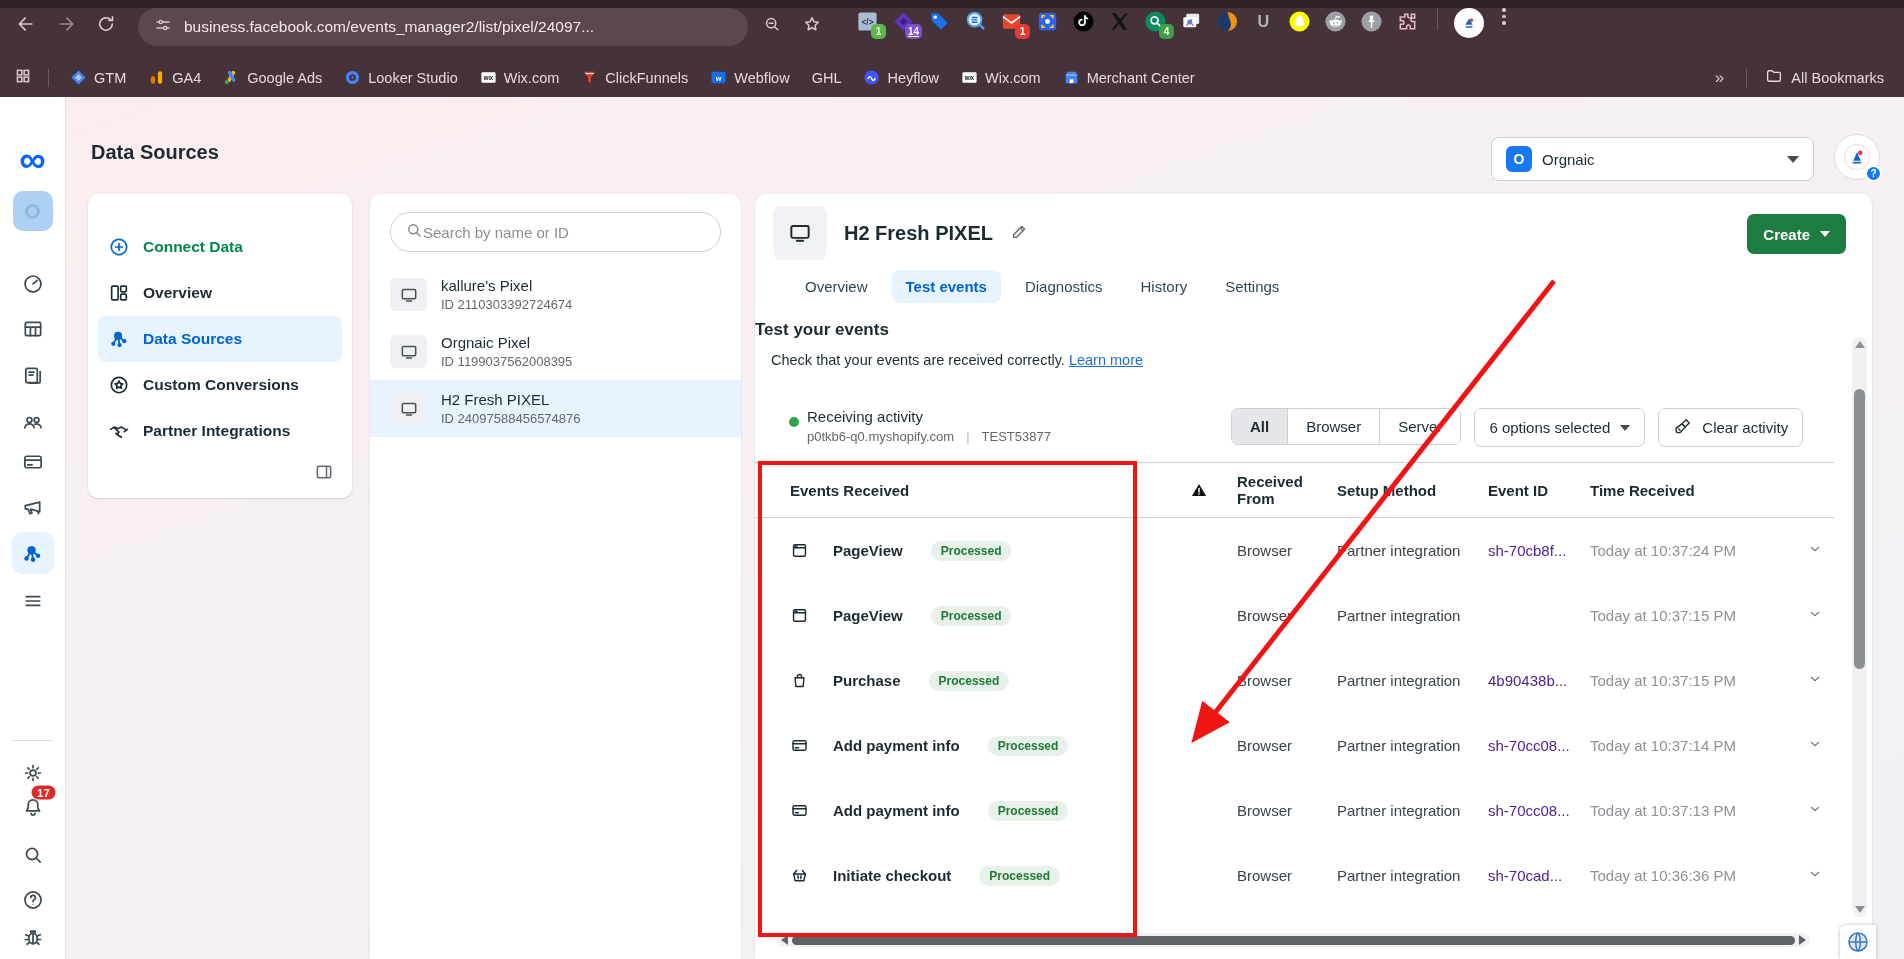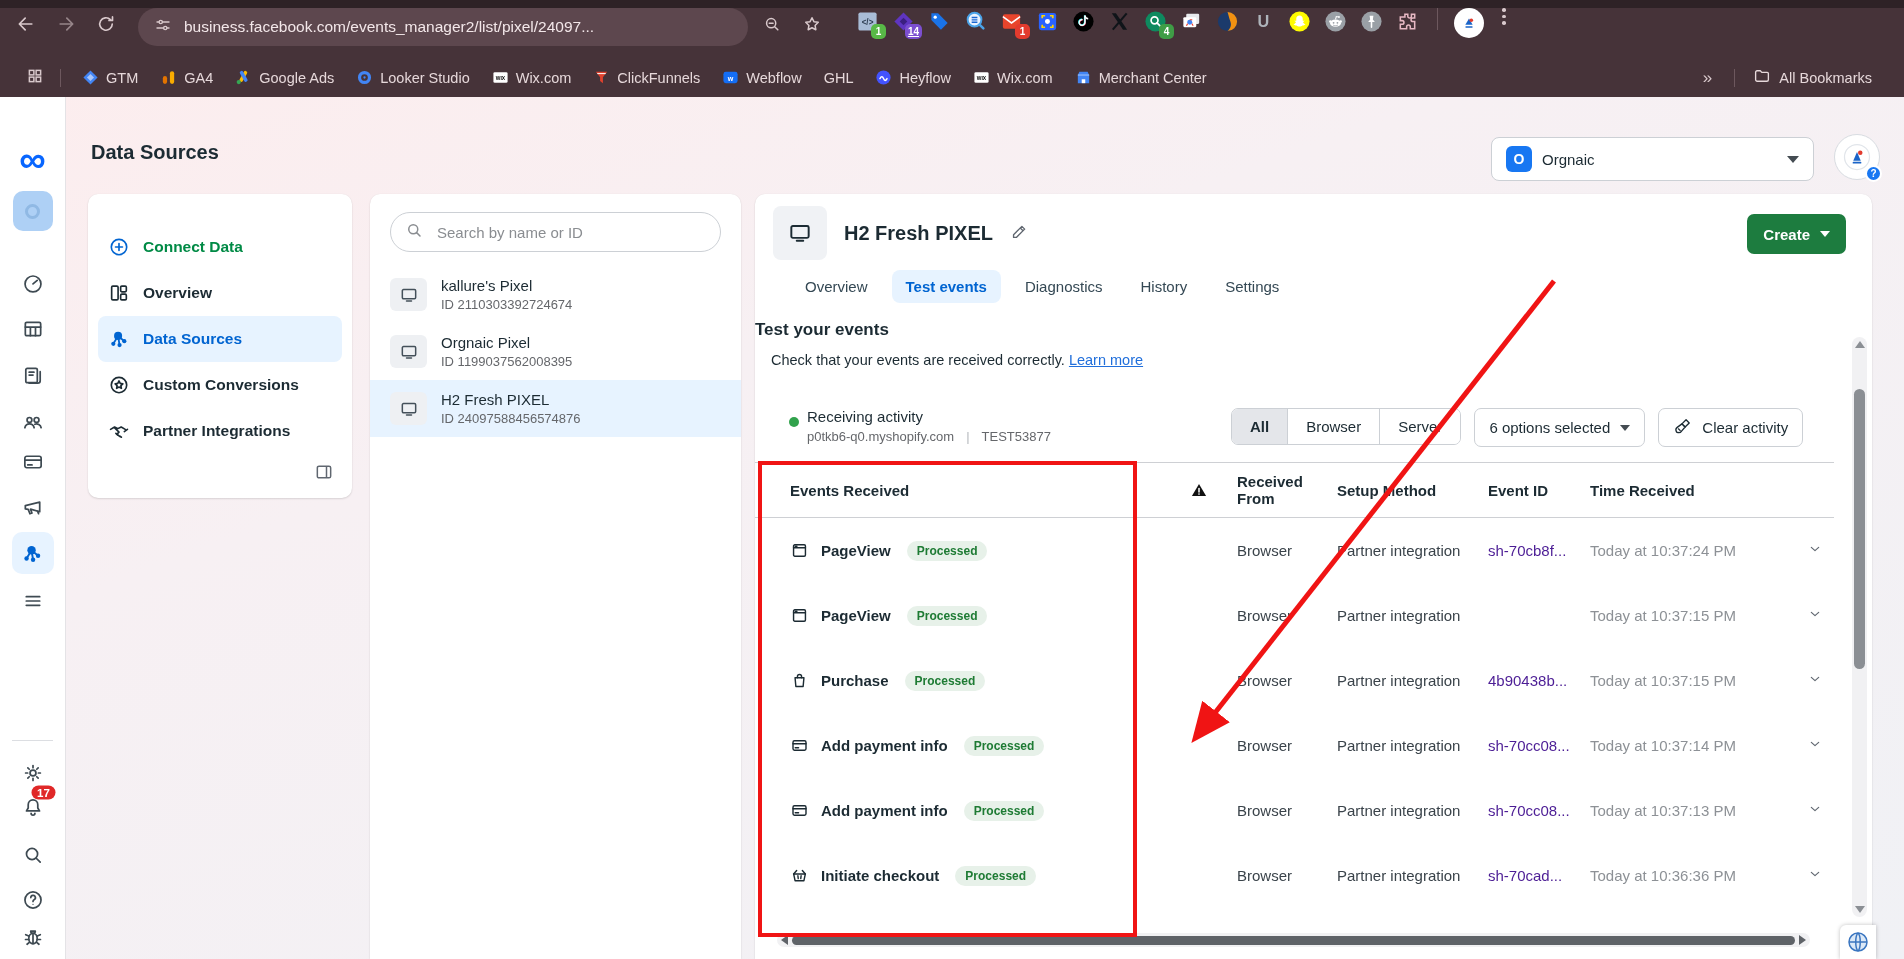--- a/index.html
+++ b/index.html
@@ -24,21 +24,21 @@
   .ext-badge { position:absolute; right:-5px; bottom:-4px; min-width:15px; height:15px; padding:0 3px;
                border-radius:5px; font-size:10px; font-weight:bold; color:#fff;
                display:flex; align-items:center; justify-content:center; }
   .chrome-divider { width:1px; height:22px; background:#6d585e; margin:0 8px; }
   .browser-avatar { width:30px; height:30px; border-radius:50%; background:#fff;
                     display:flex; align-items:center; justify-content:center; overflow:hidden; }
   .browser-avatar svg { width:22px; height:22px; }
   .dots-menu { display:flex; flex-direction:column; gap:3px; padding:0 10px; }
   .dots-menu i { width:3.5px; height:3.5px; border-radius:50%; background:#d9c9cc; }
 
-  .bookmarks { height:39px; display:flex; align-items:center; padding:0 26px; gap:4px; }
+  .bookmarks { height:39px; display:flex; align-items:center; padding:0 14px; gap:4px; }
   .bm-apps { color:#d9c9cc; margin-right:4px; } .bm-apps svg{ width:18px; height:18px; }
   .bm-sep { width:1px; height:18px; background:#6d585e; margin:0 8px; }
   .bm { display:flex; align-items:center; gap:7px; color:#e6d8da; font-size:14.5px;
         padding:3px 9px; border-radius:6px; white-space:nowrap; }
   .bm svg { width:17px; height:17px; }
   .bm-spacer { flex:1; }
   .bm-overflow { color:#d9c9cc; font-size:17px; padding:0 10px; }
   .bm-all { display:flex; align-items:center; gap:8px; color:#e6d8da; font-size:14.5px; padding:0 6px; }
   .bm-all svg { width:18px; height:18px; }
 
@@ -86,21 +86,21 @@
   .nav-item { display:flex; align-items:center; gap:13px; height:46px; margin:0 10px; padding:0 10px;
               border-radius:8px; font-size:15.5px; font-weight:bold; color:#1c2b33; }
   .nav-item svg { width:22px; height:22px; flex:0 0 auto; }
   .nav-green { color:#008a45; } .nav-green svg { color:#0064d1; }
   .nav-active { background:#e7f3ff; color:#0064d1; }
   .nav-collapse { position:absolute; right:18px; bottom:12px; color:#606770; }
   .nav-collapse svg { width:20px; height:20px; }
 
   
   .pixel-card { left:370px; top:97px; width:371px; bottom:0; border-radius:10px 10px 0 0; }
-  .search-box { display:flex; align-items:center; gap:14px; margin:18px 20px 14px; height:40px;
+  .search-box { display:flex; align-items:center; gap:0; margin:18px 20px 14px; height:40px;
                 border:1px solid #ccd0d5; border-radius:22px; padding:0 14px; color:#8a8d91; }
   .search-box svg { width:18px; height:18px; }
   .search-box input { border:none; outline:none; flex:1; font-size:15px; font-family:inherit;
                       color:#1c2b33; background:transparent; }
   .search-box input::placeholder { color:#8a8d91; }
   .pixel-item { display:flex; align-items:center; gap:14px; padding:11px 20px; }
   .pixel-item.selected { background:#e7f3ff; }
   .pixel-tile { width:37px; height:33px; border-radius:6px; background:#eef0f3; color:#44505a;
                 display:flex; align-items:center; justify-content:center; flex:0 0 auto; }
   .pixel-tile svg { width:20px; height:20px; }
@@ -141,21 +141,21 @@
   .clear-btn svg { width:19px; height:19px; }
 
   
   .evt-table { position:absolute; left:0; top:268px; right:38px; }
   .t-grid { display:grid; grid-template-columns:400px 47px 100px 151px 102px 217px 40px;
             padding-left:35px; align-items:center; }
   .t-head { border-top:1px solid #ced0d4; border-bottom:1px solid #ced0d4; min-height:56px;
             font-size:15px; font-weight:bold; color:#1c2b33; }
   .t-head .warn { color:#111; } .t-head svg { width:18px; height:18px; display:block; }
   .t-row { height:65px; font-size:15px; color:#3a434a; }
-  .evt-name { display:flex; align-items:center; gap:12px; }
+  .evt-name { display:flex; align-items:center; gap:24px; }
   .evt-name svg { width:19px; height:19px; color:#1c2b33; flex:0 0 auto; }
   .evt-label { font-weight:bold; color:#1c2b33; font-size:15px; }
   .badge-processed { background:#e7f1e9; color:#1e7b34; font-size:12px; font-weight:bold;
                      padding:3px 10px; border-radius:10px; margin-left:4px; }
   .cell-id { color:#4c1d95; white-space:nowrap; overflow:hidden; }
   .cell-time { color:#8d9196; }
   .row-chevron { color:#606770; } .row-chevron svg { width:16px; height:16px; }
 
   
   .vscroll { position:absolute; right:5px; top:143px; bottom:42px; width:15px; background:#f1f1f3;

